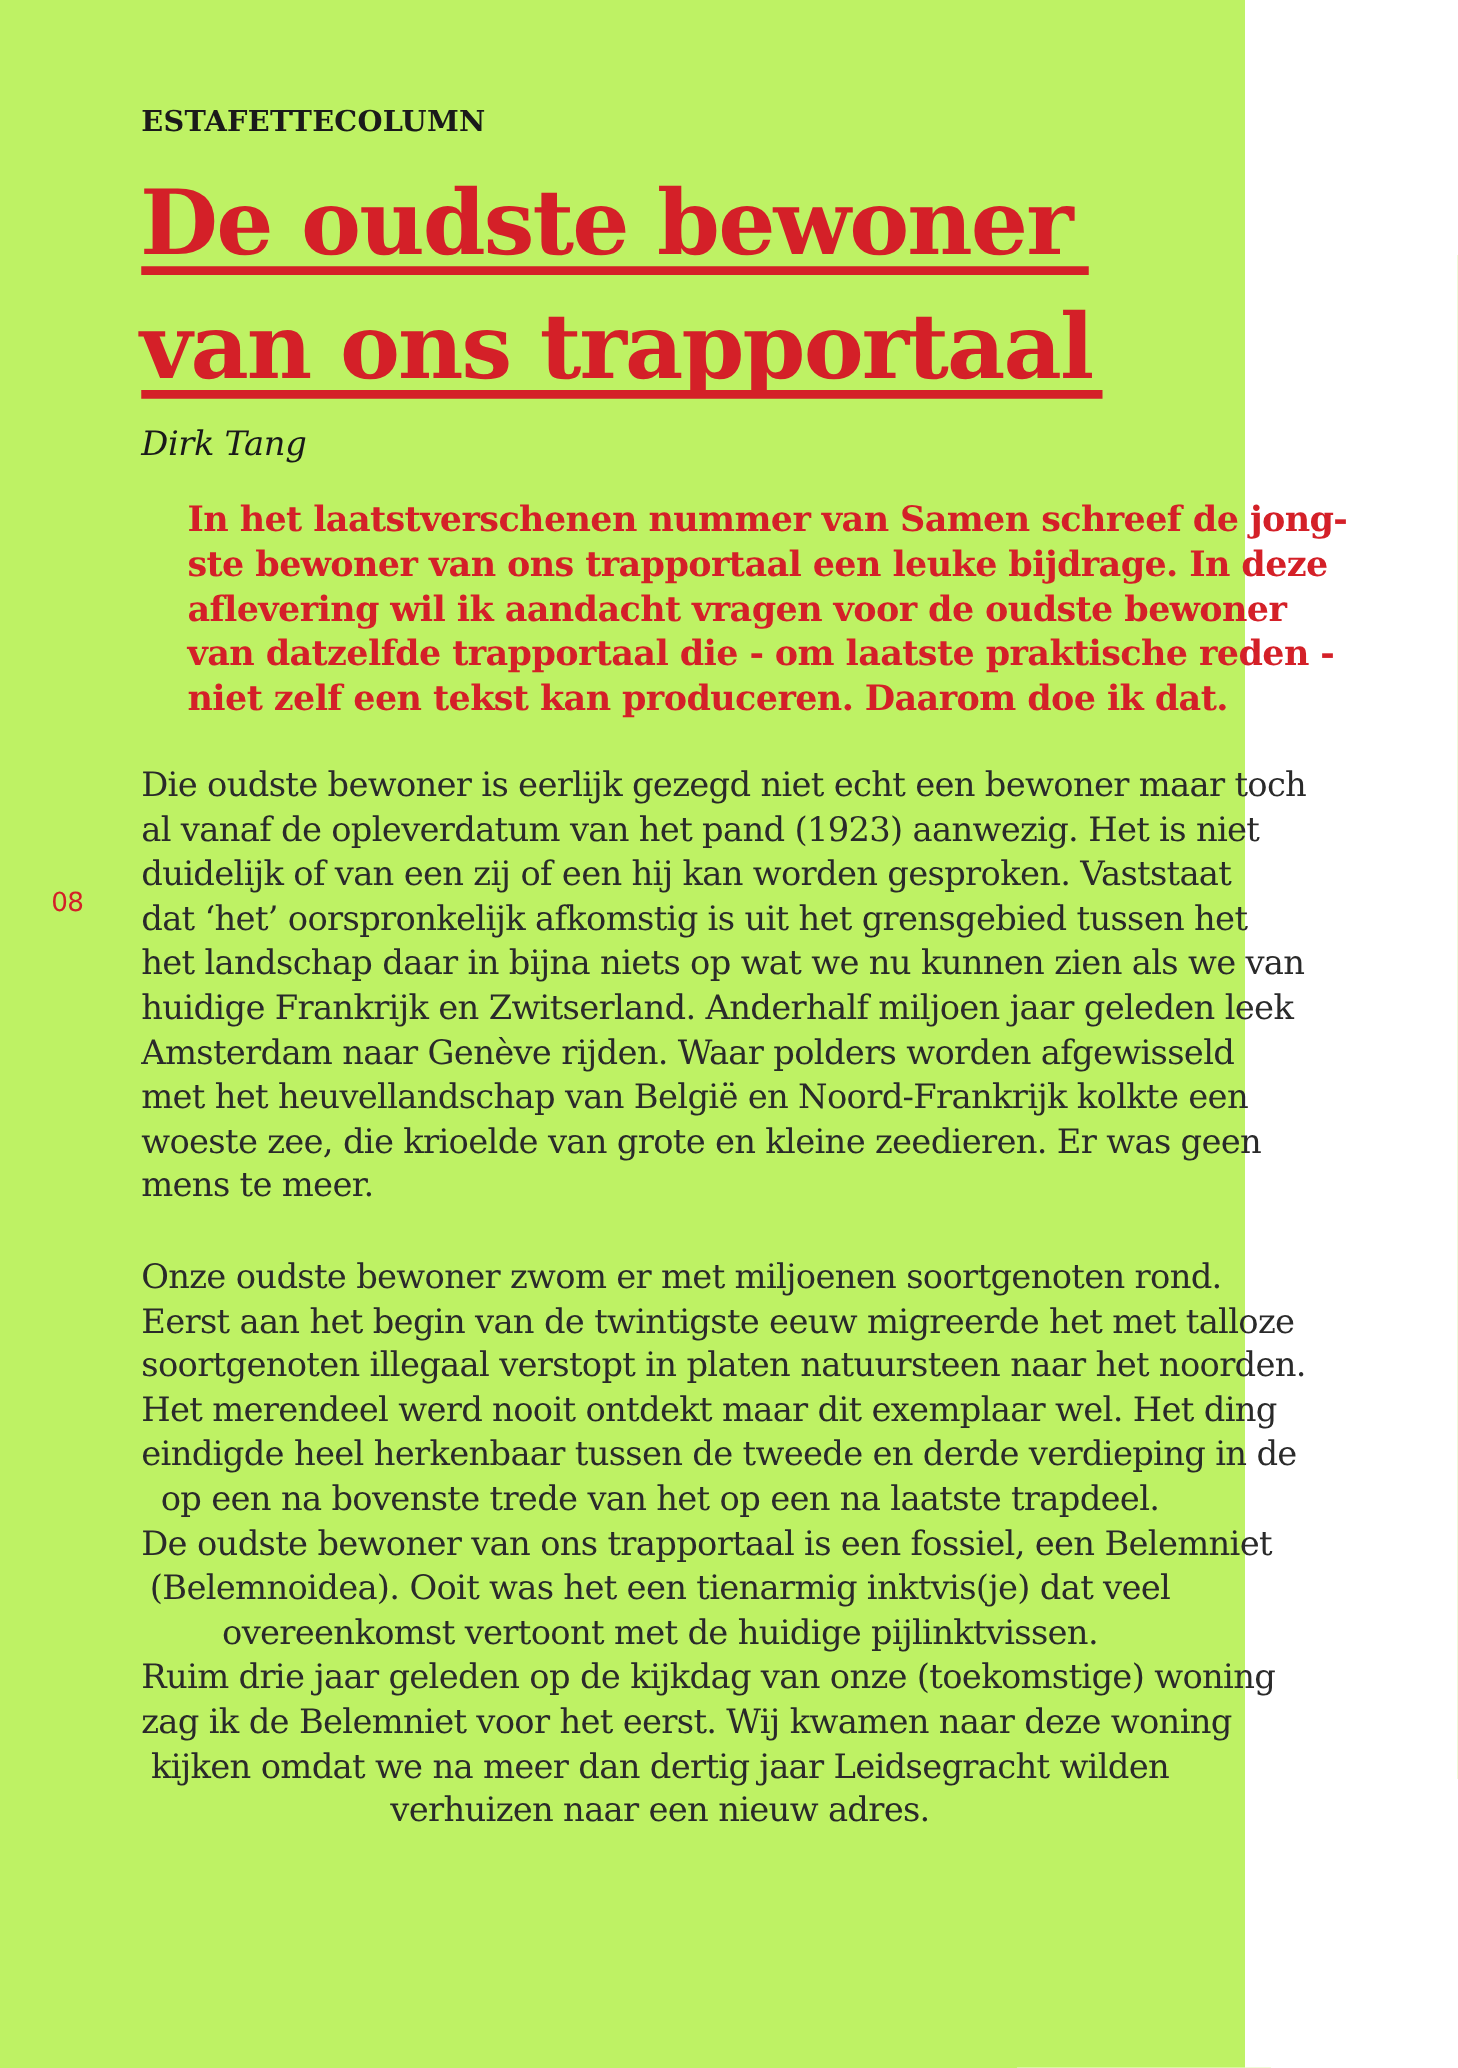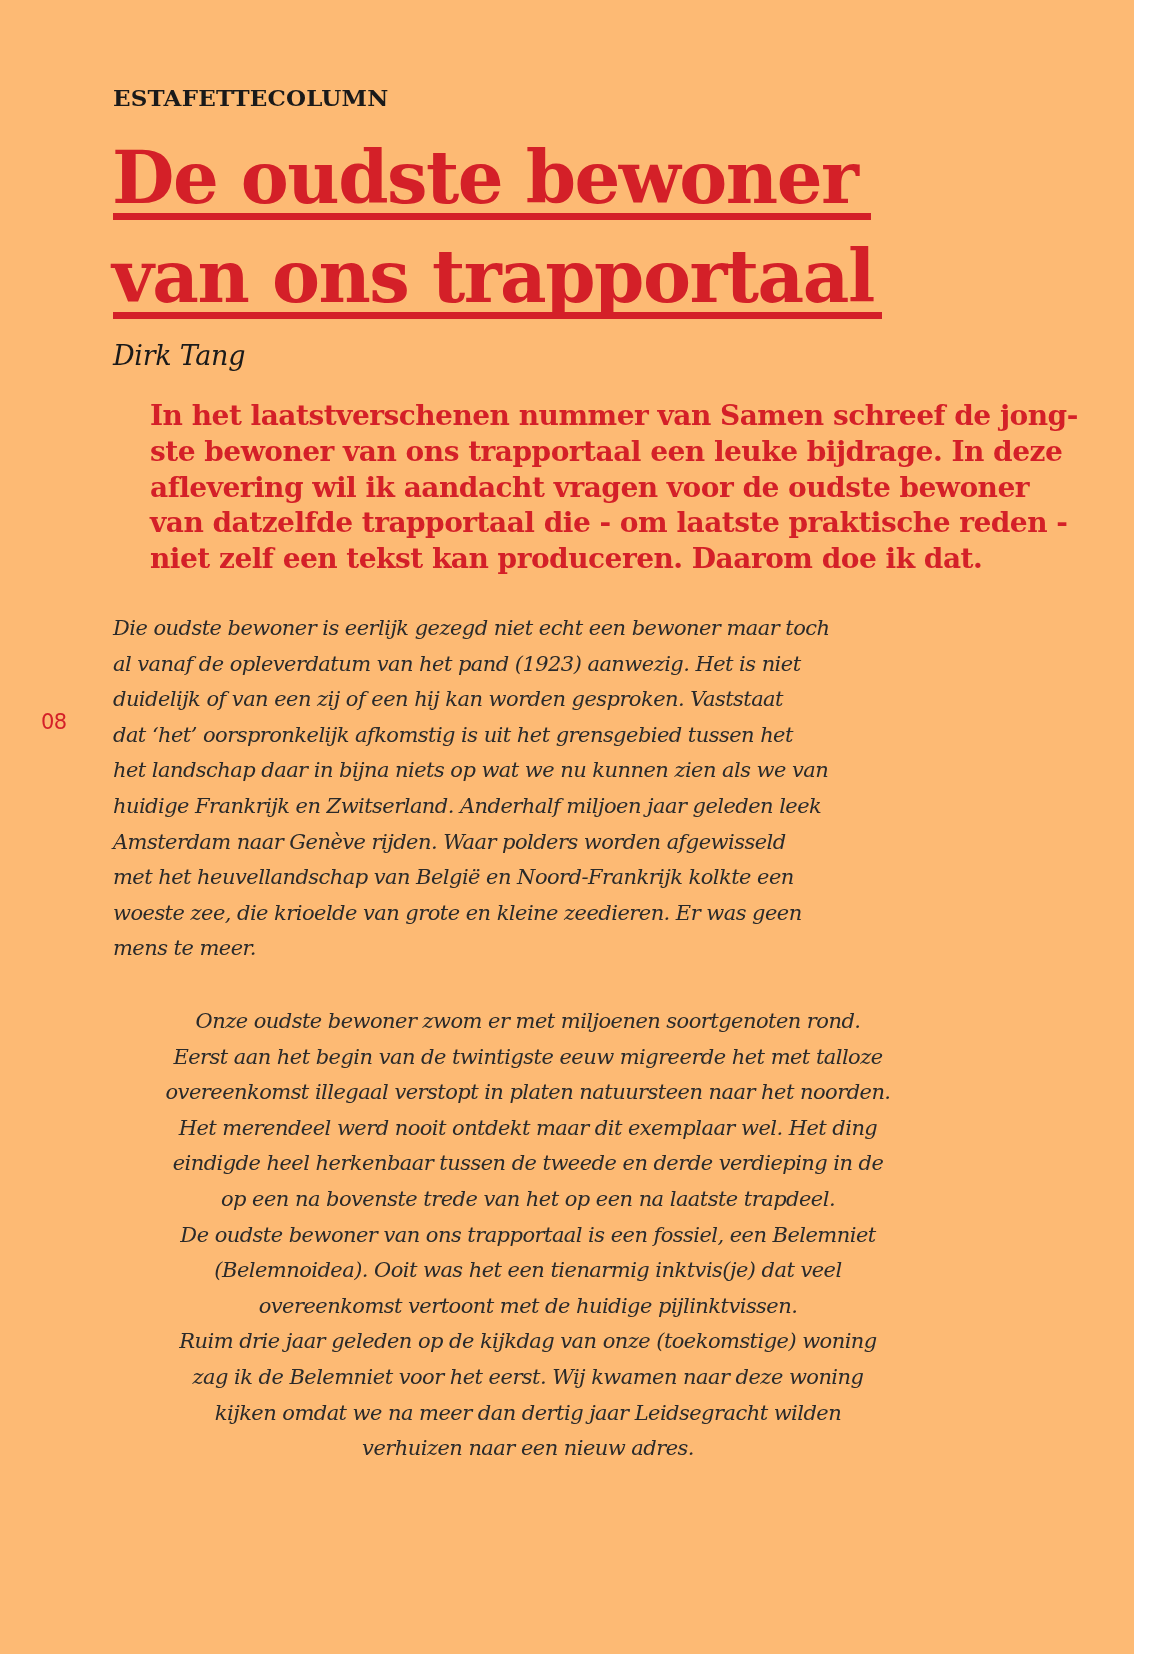--- a/index.html
+++ b/index.html
@@ -1,17 +1,17 @@
 <!DOCTYPE html>
 <html><head>
 <meta charset="utf-8">
 <style>
   html, body { margin: 0; padding: 0; background: #ffffff; }
   body { width: 1166px; height: 1654px; position: relative; overflow: hidden; }
-  .page { position: absolute; left: 0; top: 0; width: 1134px; height: 1654px; background: #fdba74; }
+  .page { position: absolute; left: 0; top: 0; width: 996px; height: 1654px; background: #bef264; }
   .kicker {
     position: absolute; left: 113px; top: 84px;
     font-family: "DejaVu Serif", serif; font-weight: bold;
     font-size: 23px; letter-spacing: 0.2px; color: #1a1a1a;
   }
   .headline {
     position: absolute; left: 112px; top: 128px;
     font-family: "DejaVu Serif", serif; font-weight: bold;
     color: #d42028; font-size: 72px; line-height: 99px;
     letter-spacing: -1.5px;
@@ -33,21 +33,21 @@
   }
   .lead span, .body span { display: block; white-space: nowrap; }
   .page-number {
     position: absolute; left: 41px; top: 710px;
     font-family: "DejaVu Sans", sans-serif; font-size: 21px;
     color: #d42028; letter-spacing: -0.5px;
   }
   .body {
     position: absolute; left: 113px; width: 830px;
     font-family: "DejaVu Serif", serif; color: #2a2a2a;
-    font-size: 21px; line-height: 35.6px; letter-spacing: -0.55px; font-style: italic;
+    font-size: 27px; line-height: 35.6px; letter-spacing: -0.55px;
   }
   .body-1 { top: 611px; }
   .body-2 { top: 1004px; text-align: center; }
 </style>
 </head>
 <body>
 
 <div class="page">
 
   <div class="kicker">ESTAFETTECOLUMN</div>
@@ -80,21 +80,21 @@
     <span>huidige Frankrijk en Zwitserland. Anderhalf miljoen jaar geleden leek</span>
     <span>Amsterdam naar Genève rijden. Waar polders worden afgewisseld</span>
     <span>met het heuvellandschap van België en Noord-Frankrijk kolkte een</span>
     <span>woeste zee, die krioelde van grote en kleine zeedieren. Er was geen</span>
     <span>mens te meer.</span>
   </div>
 
   <div class="body body-2">
     <span>Onze oudste bewoner zwom er met miljoenen soortgenoten rond.</span>
     <span>Eerst aan het begin van de twintigste eeuw migreerde het met talloze</span>
-    <span>overeenkomst illegaal verstopt in platen natuursteen naar het noorden.</span>
+    <span>soortgenoten illegaal verstopt in platen natuursteen naar het noorden.</span>
     <span>Het merendeel werd nooit ontdekt maar dit exemplaar wel. Het ding</span>
     <span>eindigde heel herkenbaar tussen de tweede en derde verdieping in de</span>
     <span>op een na bovenste trede van het op een na laatste trapdeel.</span>
     <span>De oudste bewoner van ons trapportaal is een fossiel, een Belemniet</span>
     <span>(Belemnoidea). Ooit was het een tienarmig inktvis(je) dat veel</span>
     <span>overeenkomst vertoont met de huidige pijlinktvissen.</span>
     <span>Ruim drie jaar geleden op de kijkdag van onze (toekomstige) woning</span>
     <span>zag ik de Belemniet voor het eerst. Wij kwamen naar deze woning</span>
     <span>kijken omdat we na meer dan dertig jaar Leidsegracht wilden</span>
     <span>verhuizen naar een nieuw adres.</span>

